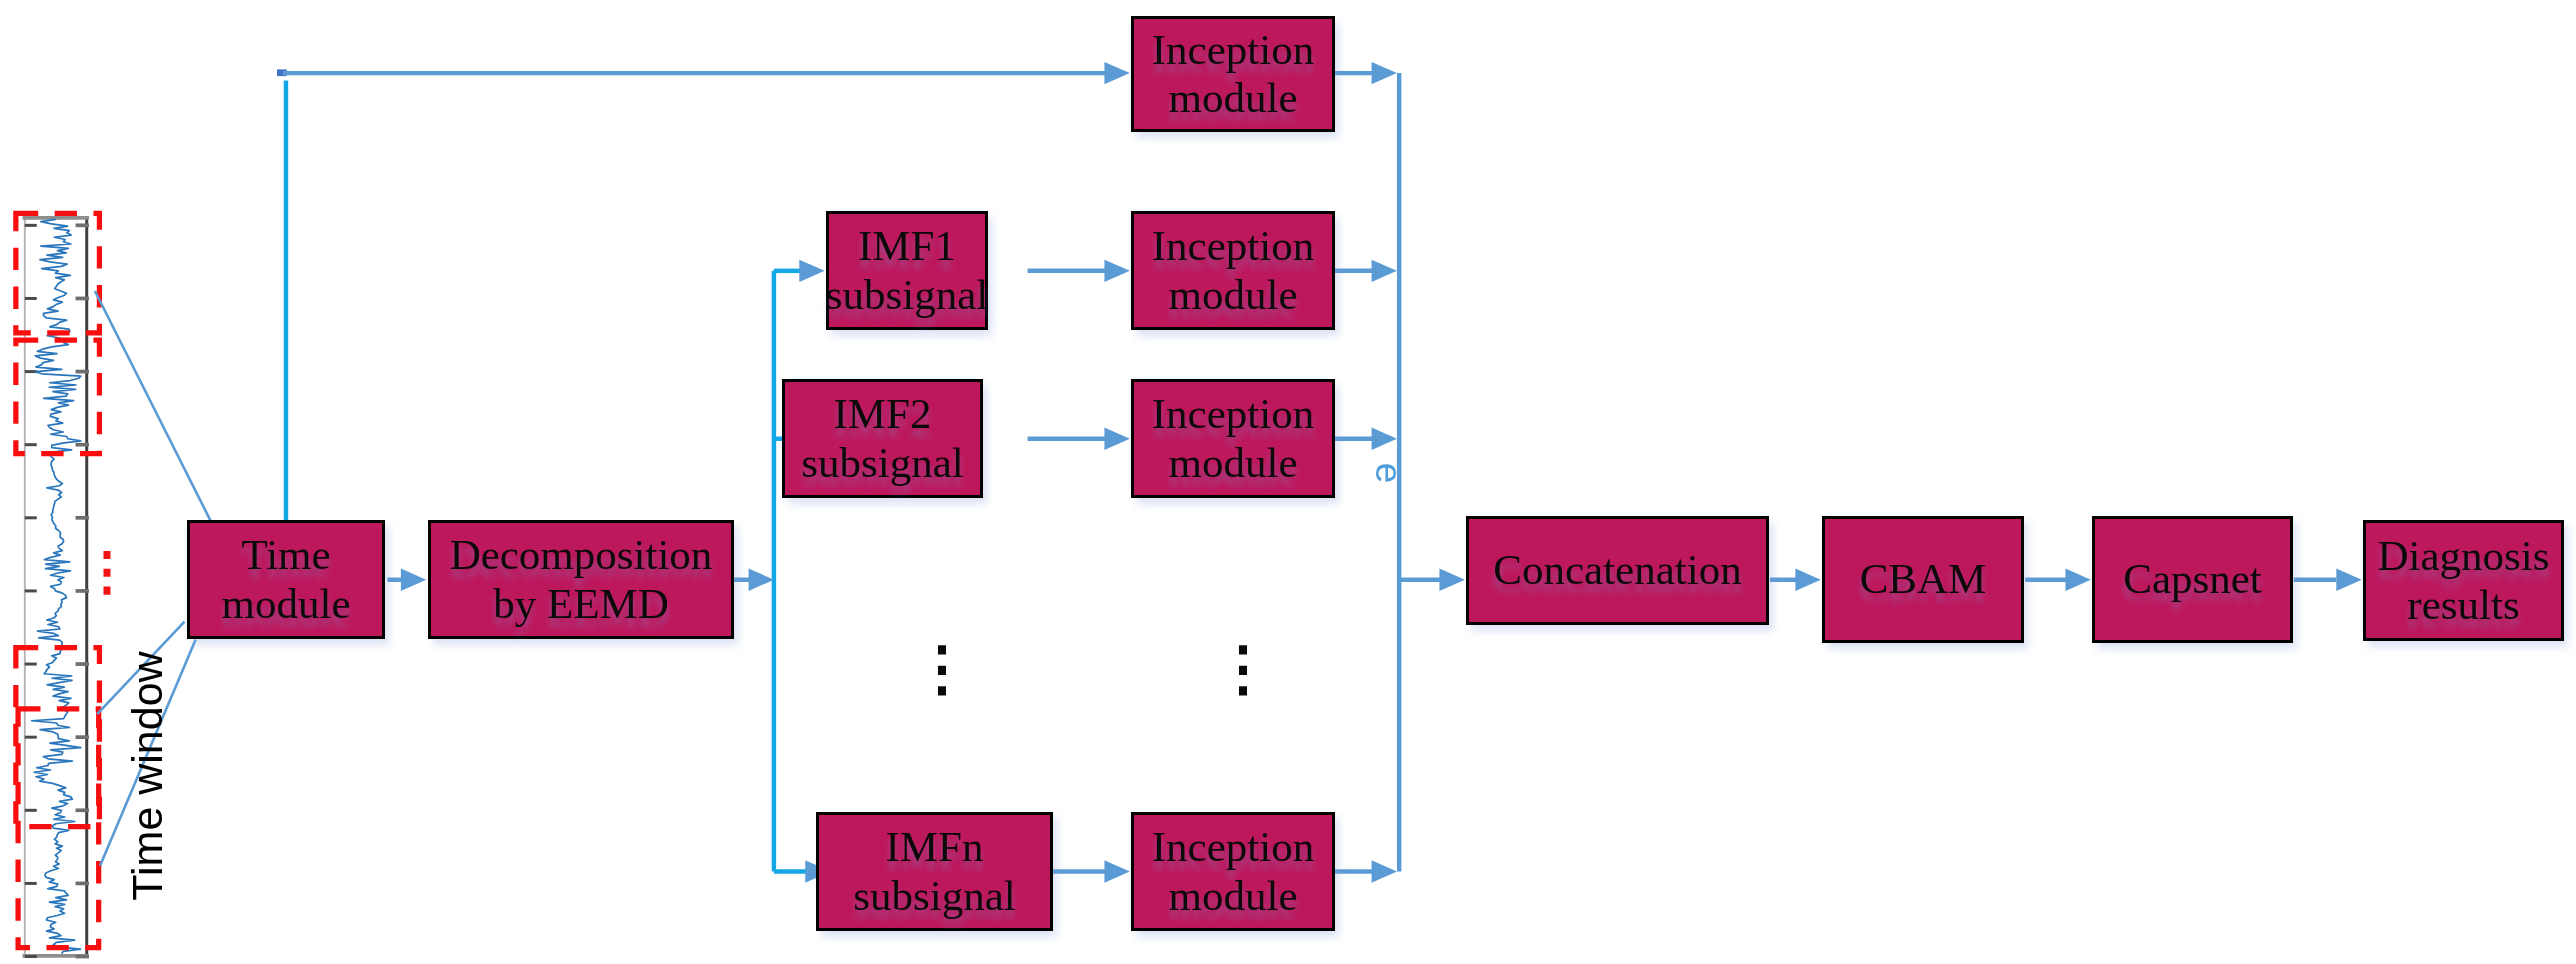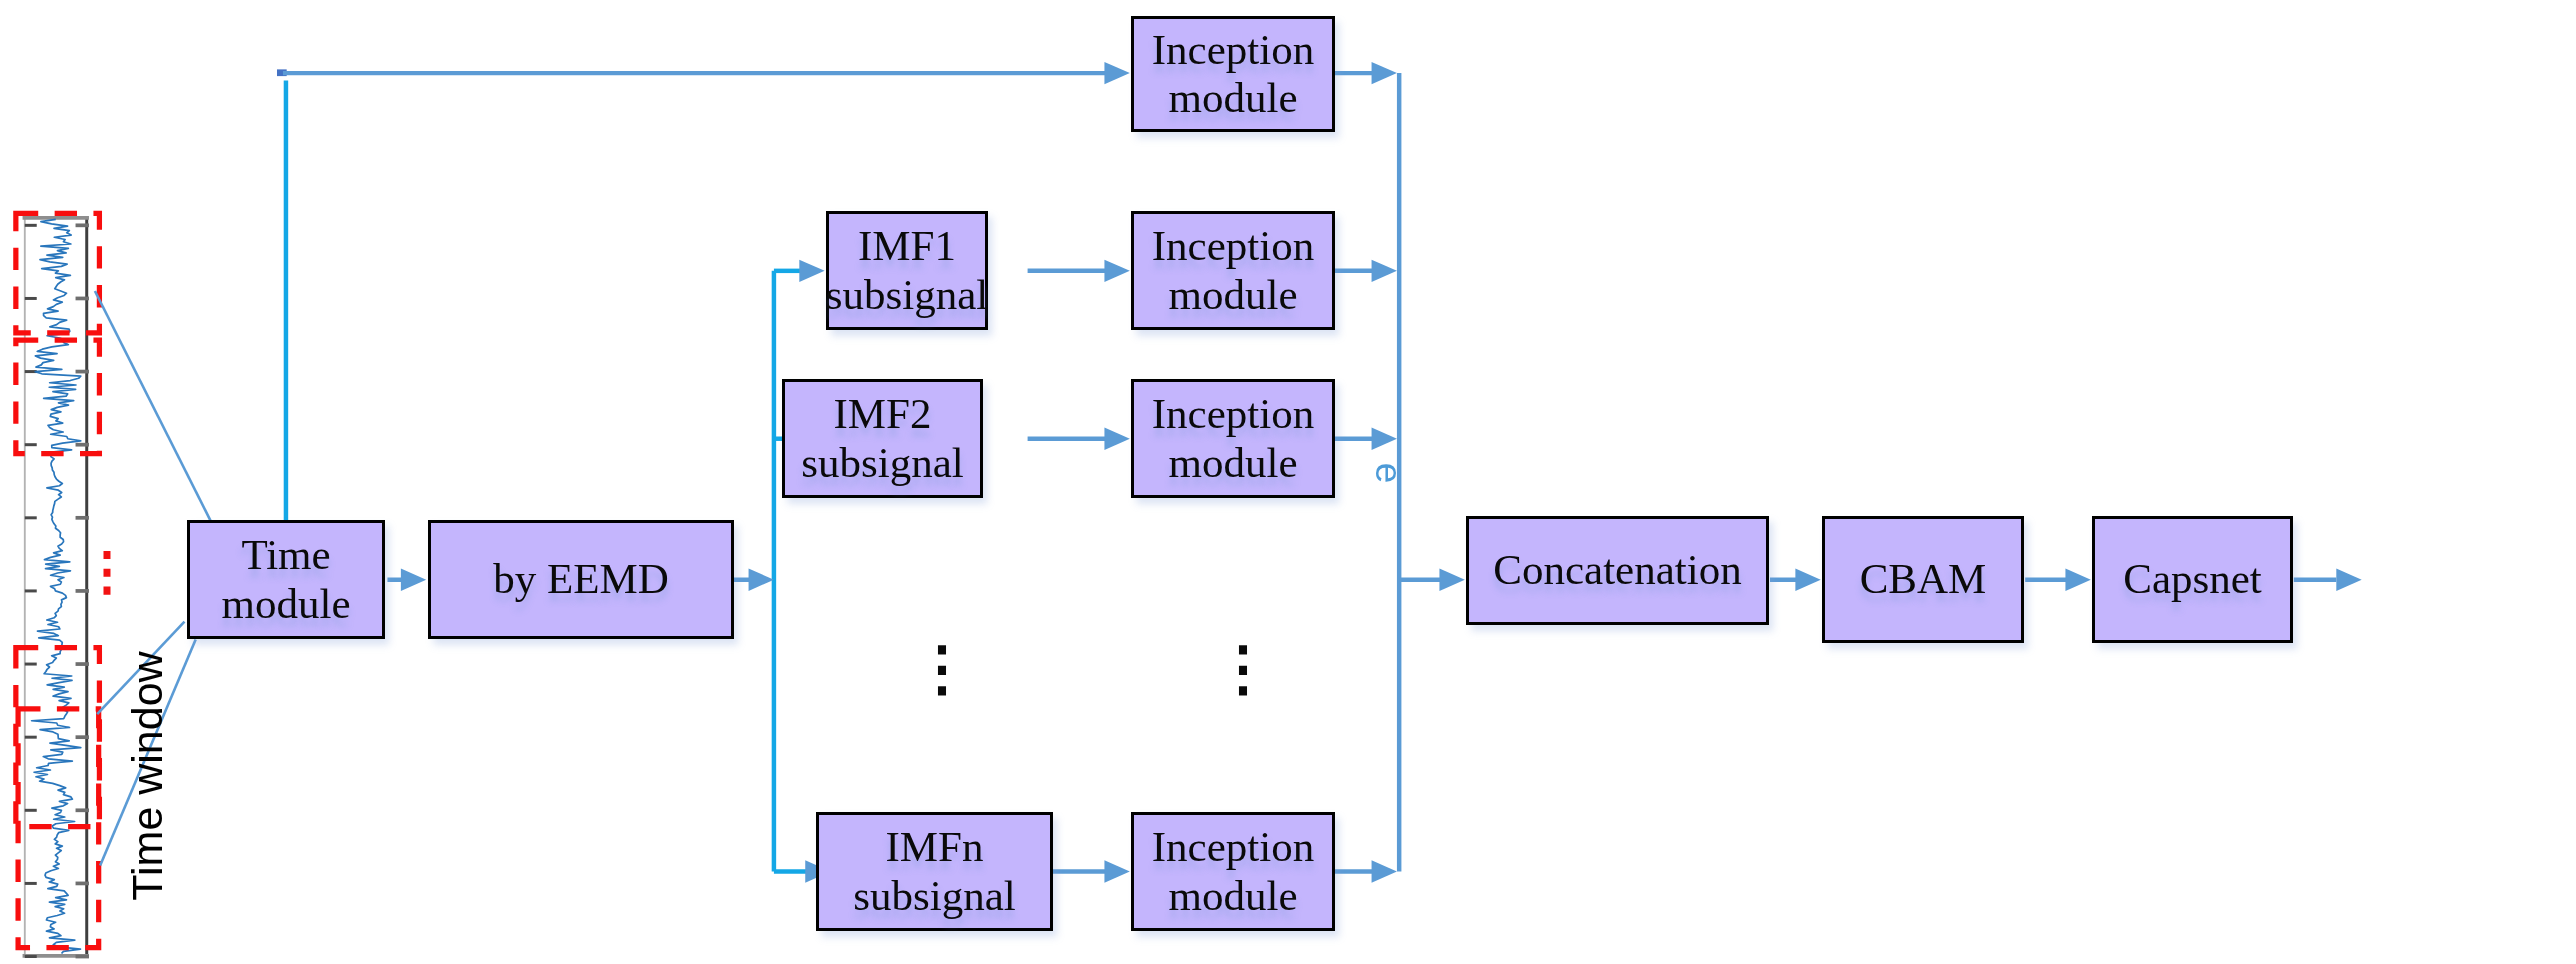--- a/index.html
+++ b/index.html
@@ -1,20 +1,20 @@
 <!DOCTYPE html>
 <html style="font-size:12px"><head>
 <meta charset="utf-8">
 <style>
   html,body{margin:0;padding:0;background:#ffffff;}
   body{width:2576px;height:964px;position:relative;overflow:hidden;
        font-family:"Liberation Serif",serif;}
   .stage{position:absolute;left:0;top:0;width:2576px;height:964px;}
   #wires{position:absolute;left:0;top:0;z-index:1;}
-  .node{position:absolute;z-index:3;background:#c4b5fd;border:3.7px solid #000;
+  .node{position:absolute;z-index:3;background:#be185d;border:3.7px solid #000;
         box-sizing:border-box;display:flex;flex-direction:column;align-items:center;
         justify-content:center;text-align:center;
         box-shadow:4.5px 6px 7.5px rgba(128,158,214,.28);}
   .node span{display:block;font-size:43px;line-height:1.13;color:#0a0a0a;
         text-shadow:0 7.5px 6px rgba(115,152,212,.38);white-space:nowrap;}
   .ellipsis-v{position:absolute;z-index:2;font-family:"Liberation Serif",serif;
         font-weight:bold;color:#0a0a0a;}
   .ellipsis-red{color:#f21212;}
   .rot-label{position:absolute;z-index:2;font-family:"Liberation Sans",sans-serif;
         color:#000;white-space:nowrap;}
@@ -100,20 +100,21 @@
       <line x1="3074" y1="777" x2="3131" y2="777" stroke="#5B9BD5" stroke-width="6"></line>
       <polygon points="3165,777 3131,762 3131,792" fill="#5B9BD5"></polygon>
     </svg>
 
   <div class="node" style="left:187px;top:520px;width:198px;height:119px">
     <span>Time</span>
     <span>module</span>
   </div>
 
   <div class="node" style="left:428px;top:520px;width:306px;height:119px">
+    <span>Decomposition</span>
     <span>by EEMD</span>
   </div>
 
   <div class="node" style="left:826px;top:211px;width:162px;height:119px">
     <span>IMF1</span>
     <span>subsignal</span>
   </div>
 
   <div class="node" style="left:782px;top:379px;width:201px;height:119px">
     <span>IMF2</span>
@@ -150,20 +151,24 @@
   </div>
 
   <div class="node" style="left:2092px;top:516px;width:201px;height:127px">
     <span>Capsnet</span>
   </div>
 
   <div class="node" style="left:1822px;top:516px;width:202px;height:127px">
     <span>CBAM</span>
   </div>
 
+  <div class="node" style="left:2363px;top:520px;width:201px;height:121px">
+    <span>Diagnosis</span>
+    <span>results</span>
+  </div>
 
   <div class="ellipsis-v ellipsis-red" style="left:81px;top:539px;width:34px;
        text-align:center;font-size:52px;line-height:1.25;">⋮</div>
 
   <div class="ellipsis-v" style="left:912px;top:633px;width:39px;text-align:center;
        font-size:60px;line-height:1.2;">⋮</div>
 
   <div class="ellipsis-v" style="left:1213px;top:633px;width:39px;text-align:center;
        font-size:60px;line-height:1.2;">⋮</div>
 

